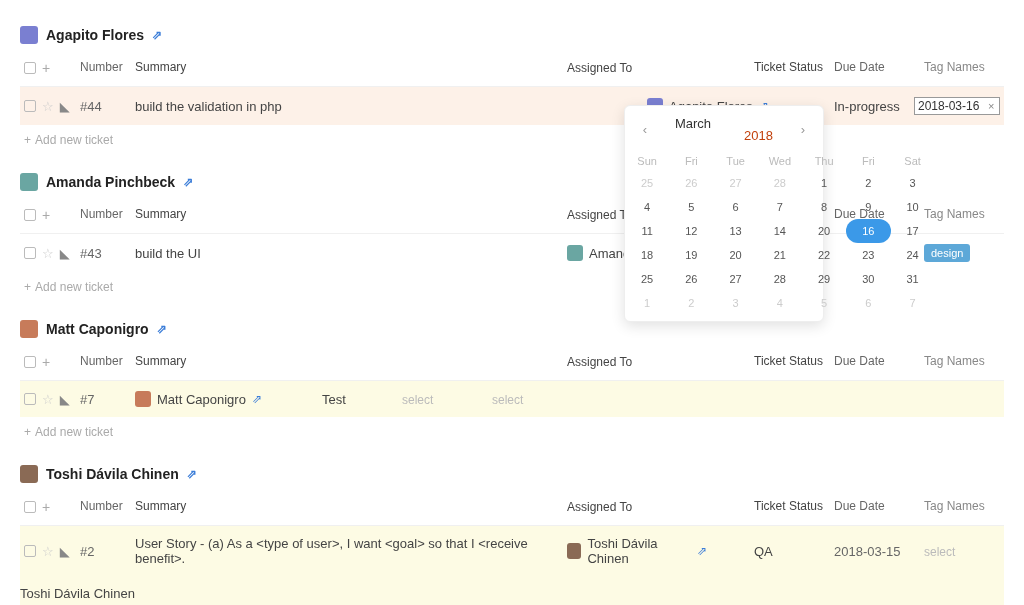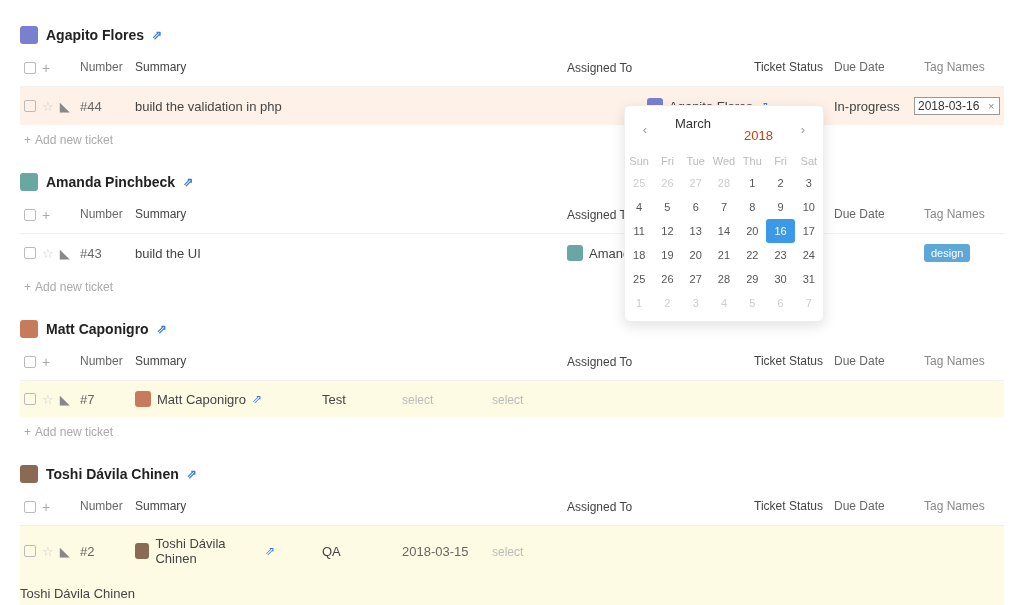--- a/index.html
+++ b/index.html
@@ -35,23 +35,23 @@
   .date-clear { font-size: 11px; color: #888; cursor: pointer; padding: 0 2px; }
   
   .datepicker { position: absolute; top: 105px; left: 624px; width: 200px; background: #fff; border: 1px solid #eee; border-radius: 6px; box-shadow: 0 4px 14px rgba(0,0,0,0.12); padding: 10px 0 6px 0; z-index: 100; }
   .dp-header { display: flex; align-items: center; justify-content: space-between; padding: 0 10px 8px 10px; font-size: 13px; }
   .dp-nav { color: #999; cursor: pointer; width: 20px; text-align: center; }
   .dp-title { display: flex; gap: 33px; }
   .dp-month { color: #333; }
   .dp-year { color: #c2410c; margin-top: 12px; }
   .dp-grid { display: grid; grid-template-columns: repeat(7, 1fr); text-align: center; font-size: 11px; }
   .dp-dow { color: #bbb; padding: 4px 0; }
-  .dp-day { padding: 6px 8px; color: #555; cursor: pointer; }
+  .dp-day { padding: 6px 16px; color: #555; cursor: pointer; }
   .dp-day.muted { color: #ccc; }
-  .dp-day.selected { background: #3b99e8; color: #fff; border-radius: 3px; }
+  .dp-day.selected { background: #3b99e8; color: #fff; border-radius: 12px; }
 </style>
 </head>
 <body>
 
 <div id="root">
     <div class="group">
       <div class="group-header">
         <span class="avatar" style="background: rgb(122, 127, 209);"></span>
         <span>Agapito Flores</span>
         <span class="ext-icon">⇗</span>
@@ -188,20 +188,21 @@
         <div class="col-due">Due Date</div>
         <div class="col-tags">Tag Names</div>
       </div>
       <div class="row highlight-yellow">
         <div class="col-controls">
           <span class="checkbox"></span>
           <span class="star">☆</span>
           <span class="bookmark ">◣</span>
         </div>
         <div class="col-number">#2</div>
+        <div class="col-summary">User Story - (a) As a &lt;type of user&gt;, I want &lt;goal&gt; so that I &lt;receive benefit&gt;.</div>
         <div class="col-assigned">
           <span class="avatar-inline" style="background: rgb(138, 106, 85);"></span>
           <span>Toshi Dávila Chinen</span>
           <span class="ext-icon" style="margin-left: 6px;">⇗</span>
         </div>
         <div class="col-status">QA</div>
         <div class="col-due"><span>2018-03-15</span></div>
         <div class="col-tags"><span class="select-placeholder">select</span></div>
       </div>
       <div class="row highlight-yellow">

